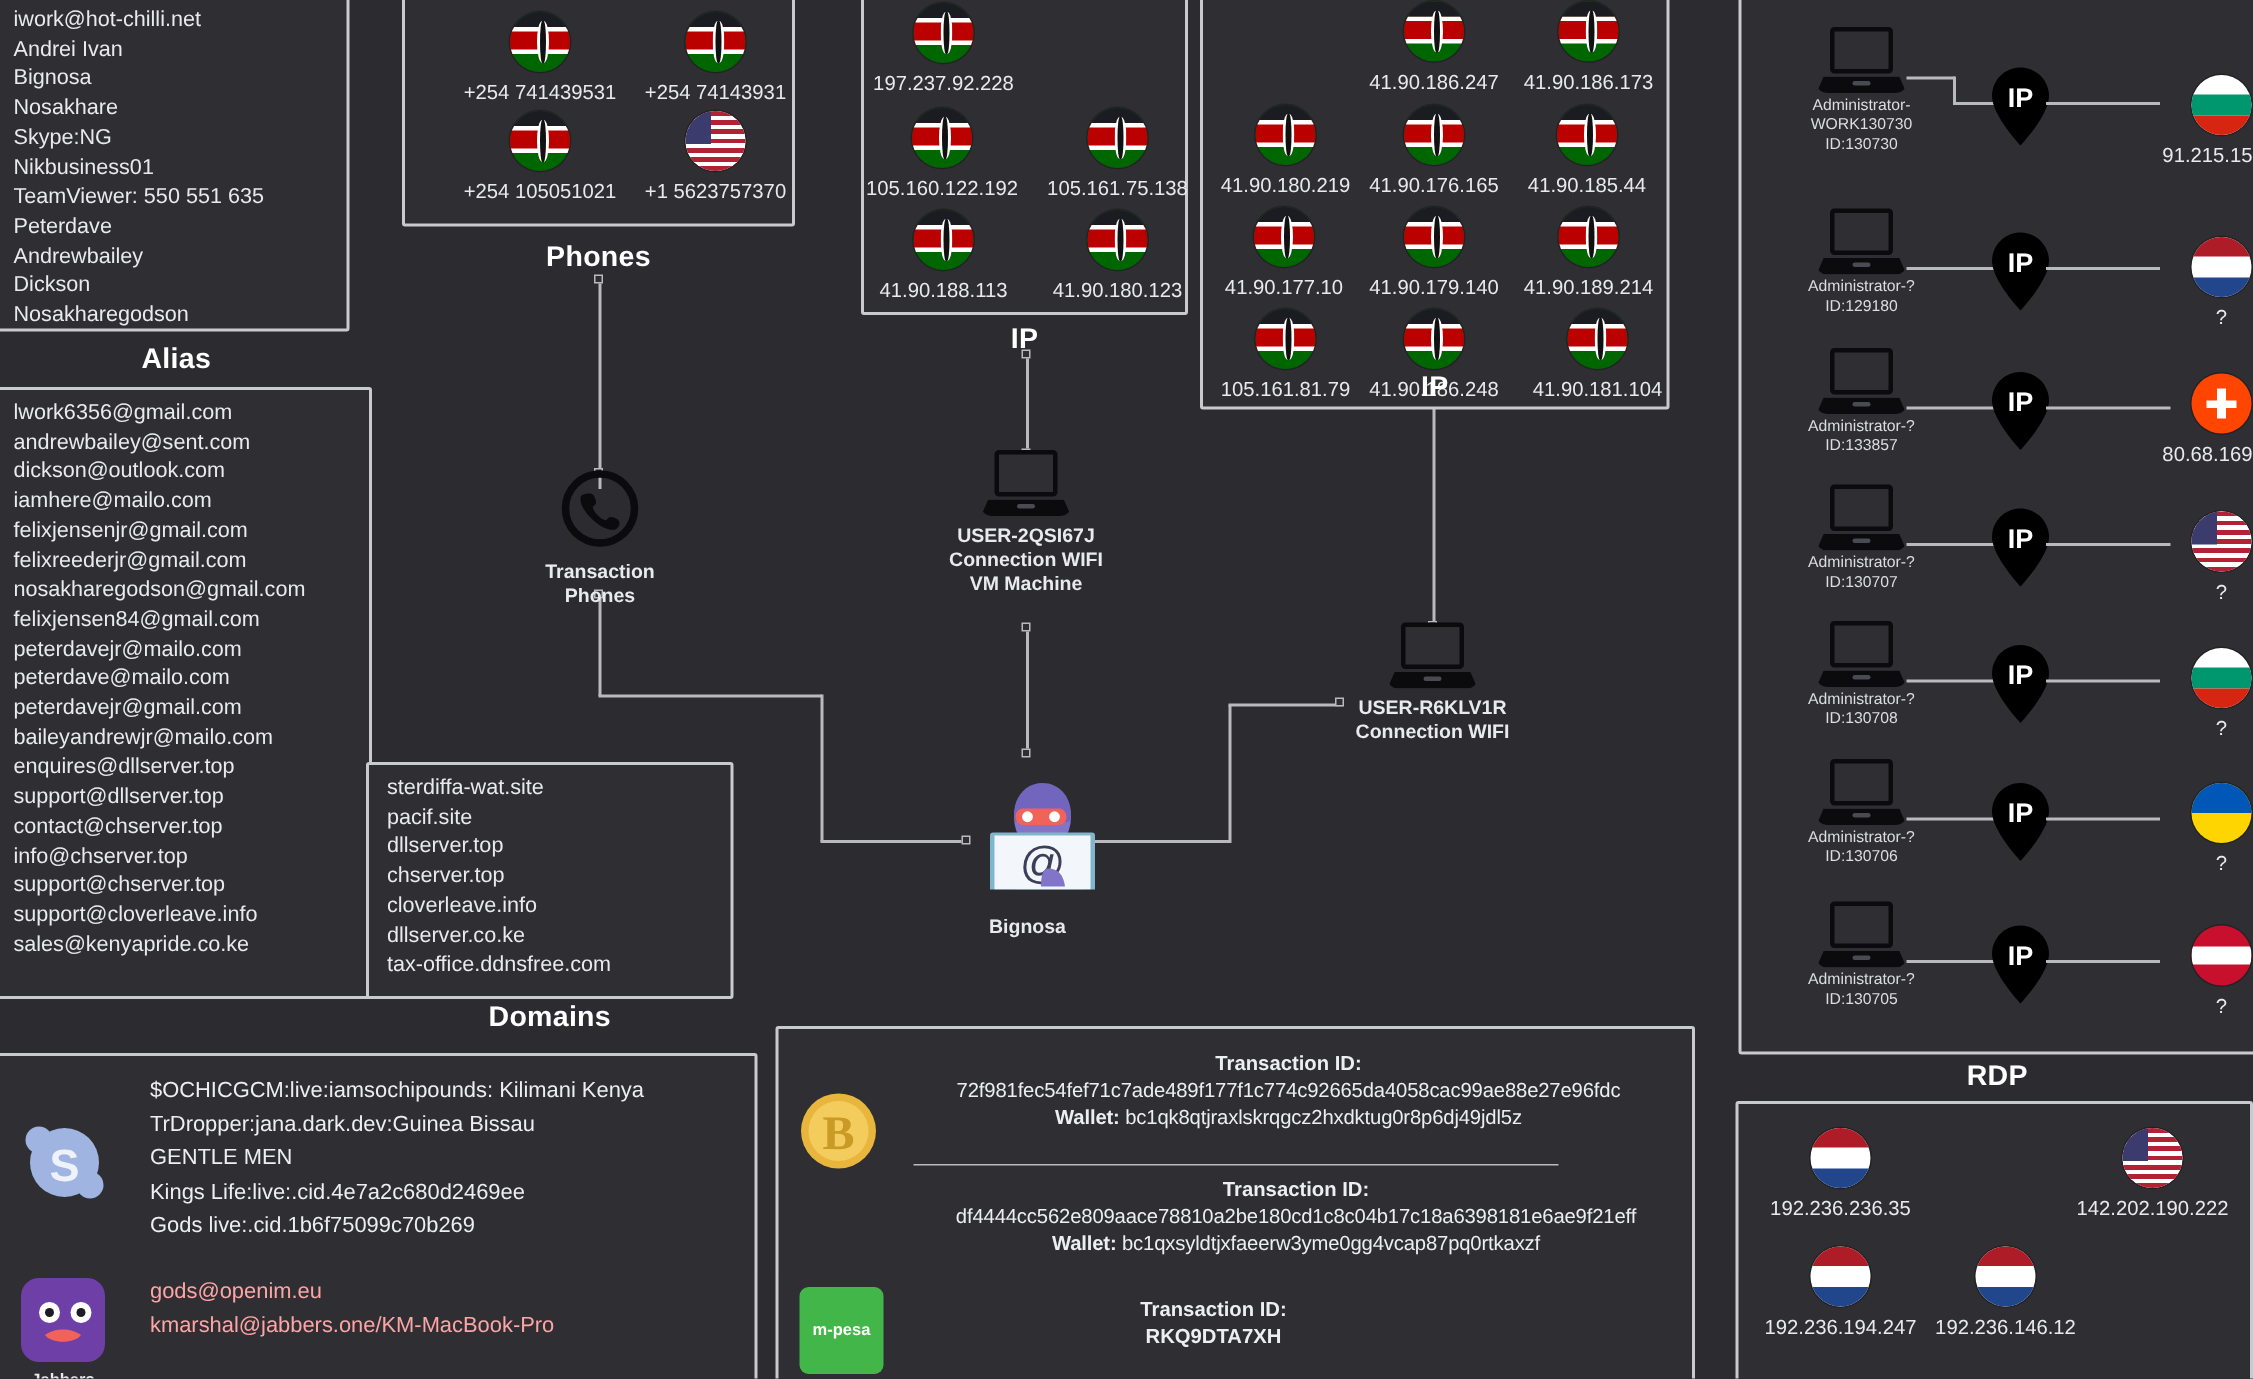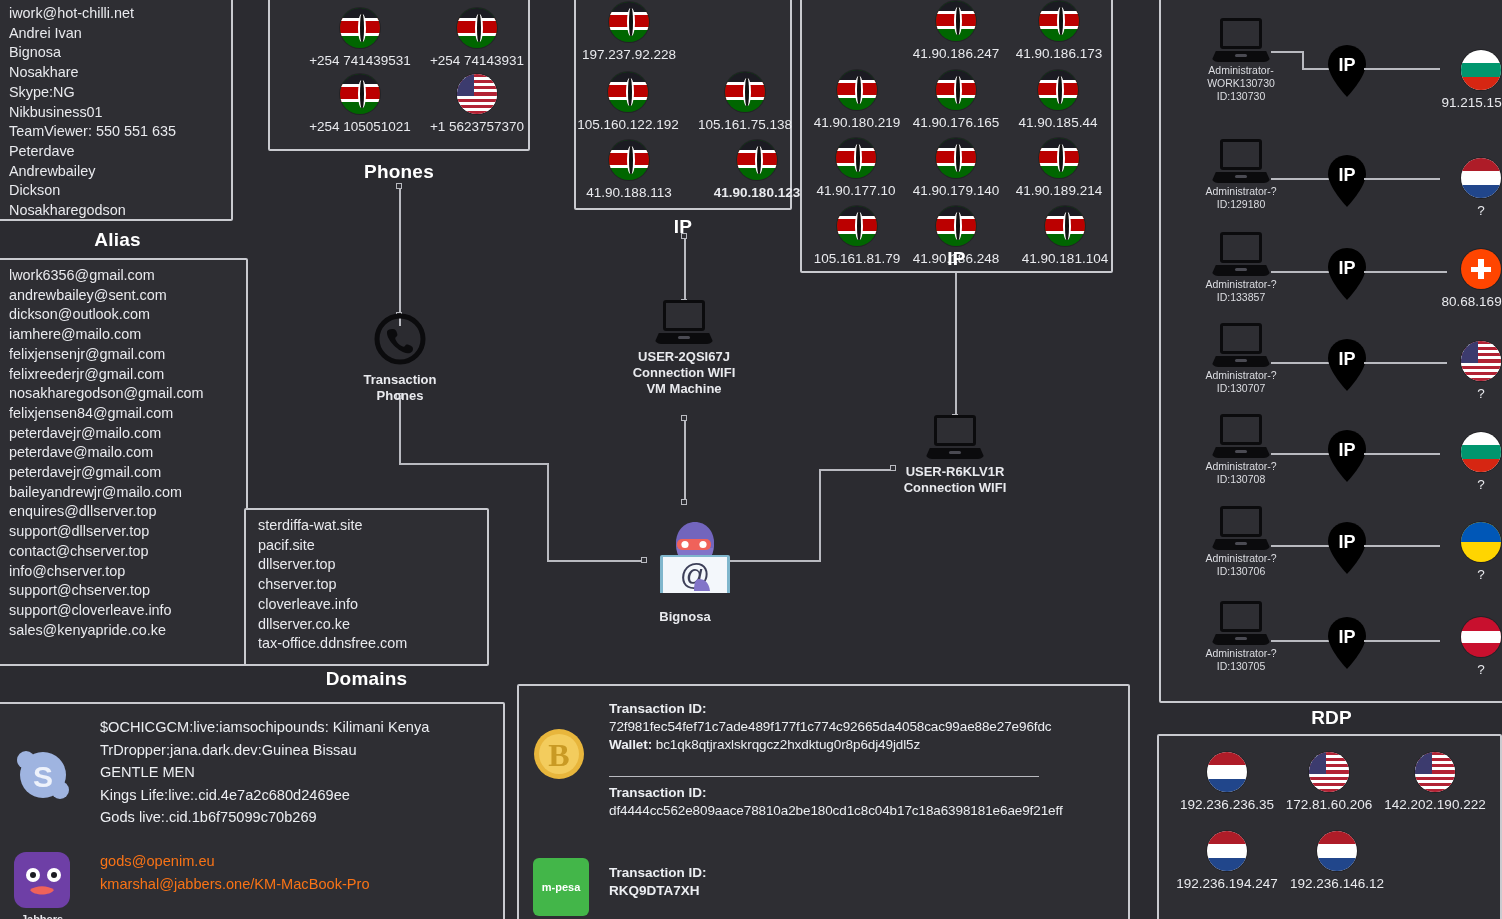--- a/index.html
+++ b/index.html
@@ -97,29 +97,29 @@
   .rdp-label { color:#dcdde2; font-size:10.5px; line-height:13px; white-space:nowrap; text-align:center; }
 
   .connector { position:absolute; background:#b9bac0; }
   .h-line { height:1.6px; }
   .v-line { width:1.6px; }
   .joint {
     position:absolute; width:6px; height:6px; background:#2e2e33;
     border:1.4px solid #b9bac0;
   }
 
-  .tx-block { color:#eceef2; }
+  .tx-block { color:#eceef2;text-align:center; }
   .tx-head { font-size:13.5px; font-weight:bold; line-height:18px; }
   .tx-id   { font-size:13.5px; line-height:18px; letter-spacing:-.1px; }
   .tx-wal  { font-size:13.5px; line-height:18px; letter-spacing:-.1px; }
   .tx-wal b { font-weight:bold; }
   .tx-div { height:1.4px; background:#b9bac0; }
 
   .skype-text { color:#eceef2; font-size:14.6px; line-height:22.5px; white-space:nowrap; }
-  .jab-text  { color:#f97316; font-size:14.6px; line-height:22.5px; white-space:nowrap; }
+  .jab-text  { color:#fca5a5; font-size:14.6px; line-height:22.5px; white-space:nowrap; }
   .small-cap { color:#e9eaee; font-size:11px; font-weight:bold; text-align:center; }
 
   .grid-cell { position:absolute; text-align:center; }
   .grid-cell .ipt { color:#e9eaee; font-size:13.5px; white-space:nowrap; margin-top:1px; }
 </style>
 </head>
 <body>
 
 <div id="canvas">
 
@@ -237,21 +237,21 @@
       <div class="ipt">105.160.122.192</div>
     </div>
     <div class="grid-cell" style="left:110px; top:76px; width:118px;">
       <div class="flag flag-ke"><span class="top"></span></div>
       <div class="ipt">105.161.75.138</div>
     </div>
     <div class="grid-cell" style="left:-6px; top:144px; width:118px;">
       <div class="flag flag-ke"><span class="top"></span></div>
       <div class="ipt">41.90.188.113</div>
     </div>
-    <div class="grid-cell" style="left:122px; top:144px; width:118px;font-weight:bold;">
+    <div class="grid-cell" style="left:110px; top:144px; width:118px;">
       <div class="flag flag-ke"><span class="top"></span></div>
       <div class="ipt">41.90.180.123</div>
     </div>
   </div>
   <div class="panel-title" style="left:574px; top:216px; width:218px;">IP</div>
 
   <div class="panel" style="left:800px; top:-6px; width:313px; height:279px;">
     <div class="grid-cell" style="left:95px; top:5px; width:118px;">
       <div class="flag flag-ke"><span class="top"></span></div>
       <div class="ipt">41.90.186.247</div>
@@ -355,20 +355,22 @@
       <div class="tx-id">72f981fec54fef71c7ade489f177f1c774c92665da4058cac99ae88e27e96fdc</div>
       <div class="tx-wal"><b>Wallet:</b>
         <span>bc1qk8qtjraxlskrqgcz2hxdktug0r8p6dj49jdl5z</span></div>
     </div>
 
     <div class="tx-div" style="position:absolute; left:90px; top:90px; width:430px;"></div>
 
     <div class="tx-block" style="position:absolute; left:90px; top:98px; width:510px;">
       <div class="tx-head">Transaction ID:</div>
       <div class="tx-id">df4444cc562e809aace78810a2be180cd1c8c04b17c18a6398181e6ae9f21eff</div>
+      <div class="tx-wal"><b>Wallet:</b>
+        <span>bc1qxsyldtjxfaeerw3yme0gg4vcap87pq0rtkaxzf</span></div>
     </div>
 
     <div style="position:absolute; left:14px; top:172px; width:56px; height:58px; background:#43b649; border-radius:6px;">
       <div style="color:#fff; font-size:11px; font-weight:bold; text-align:center; line-height:58px;">m-pesa</div>
     </div>
     <div class="tx-block" style="position:absolute; left:90px; top:178px; width:400px;">
       <div class="tx-head">Transaction ID:</div>
       <div class="tx-head">RKQ9DTA7XH</div>
     </div>
   </div>
@@ -571,24 +573,20 @@
       </div>
     </div>
   </div>
   <div class="panel-title" style="left:1159px; top:707px; width:345px;">RDP</div>
 
   <div class="panel" style="left:1157px; top:734px; width:345px; height:192px;">
     <div class="grid-cell" style="left:8px; top:16px; width:120px;">
       <div class="flag flag-nl"><span class="a"></span><span class="b"></span></div>
       <div class="ipt">192.236.236.35</div>
     </div>
-    <div class="grid-cell" style="left:110px; top:16px; width:120px;">
-      <div class="flag flag-us"><span class="stripes"></span><span class="canton"></span></div>
-      <div class="ipt">172.81.60.206</div>
-    </div>
     <div class="grid-cell" style="left:212px; top:16px; width:128px;">
       <div class="flag flag-us"><span class="stripes"></span><span class="canton"></span></div>
       <div class="ipt">142.202.190.222</div>
     </div>
     <div class="grid-cell" style="left:6px; top:95px; width:124px;">
       <div class="flag flag-nl"><span class="a"></span><span class="b"></span></div>
       <div class="ipt">192.236.194.247</div>
     </div>
     <div class="grid-cell" style="left:118px; top:95px; width:120px;">
       <div class="flag flag-nl"><span class="a"></span><span class="b"></span></div>

